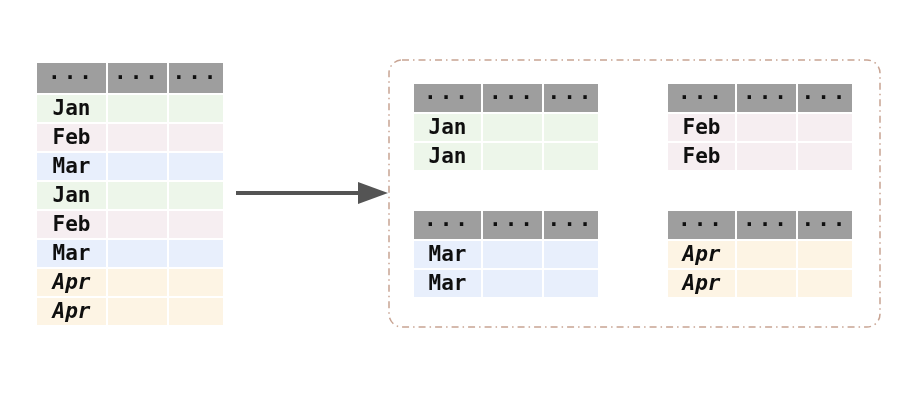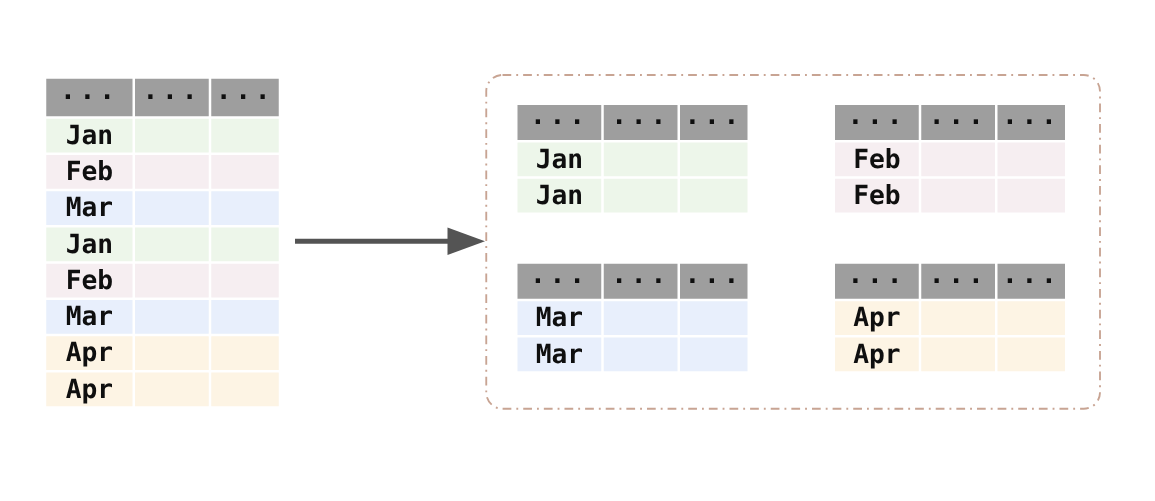--- a/index.html
+++ b/index.html
@@ -42,21 +42,21 @@
   .dots {
     font-size: 21px;
     letter-spacing: 3px;
     transform: translateY(-6px);
     line-height: 1;
   }
   .m { font-size: 21px; line-height: 1; }
   .g-jan { background: var(--jan-row, #edf6ea); }
   .g-feb { background: var(--feb-row, #f6eef1); }
   .g-mar { background: var(--mar-row, #e8effc); text-align: center; }
-  .g-apr { background: var(--apr-row, #fdf4e4); }
+  .g-apr { background: var(--apr-row, #fdf4e4); font-style: italic; }
   .arrow-svg { position: absolute; left: 236px; top: 180px; }
   .groupbox-svg { position: absolute; left: 388px; top: 59px; }
 </style>
 </head>
 <body style="color: rgb(15, 15, 15);">
 
 <div class="canvas">
 
   <div class="tbl tbl-source">
     <div class="cell th">

